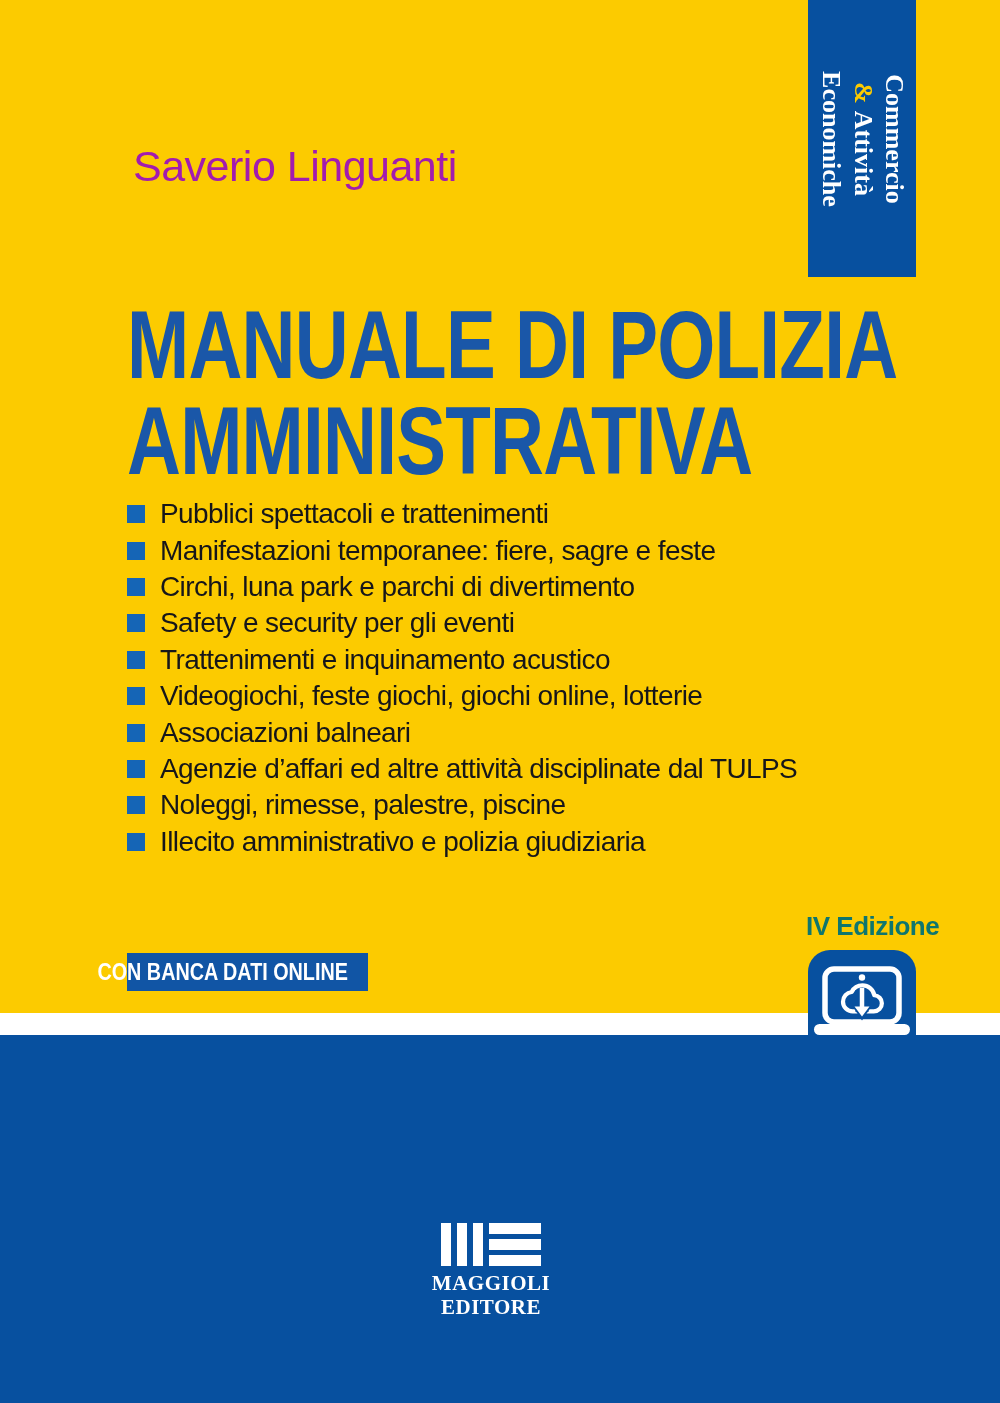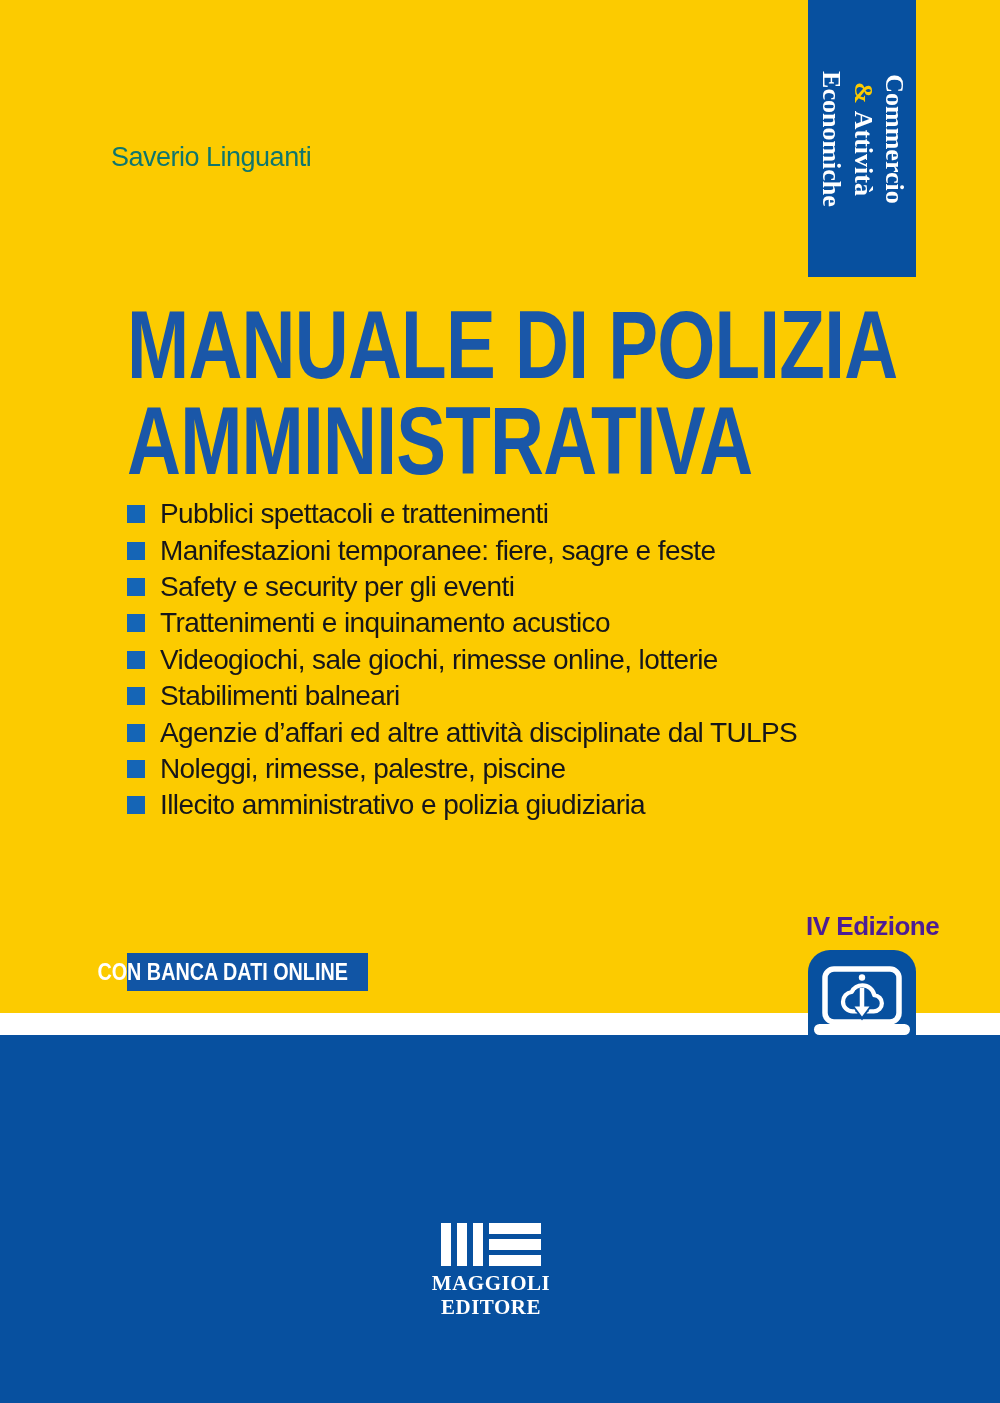--- a/index.html
+++ b/index.html
@@ -38,22 +38,22 @@
     color: #ffffff;
     font-family: "Liberation Serif", serif;
     font-weight: bold;
     font-size: 26px;
     line-height: 1.2;
   }
   .series-amp { color: #FCCB00; padding-right: 7px; }
 
   
   .author {
-    position: absolute; left: 111px; top: 142px;
-    font-size: 27px; color: #0f766e; letter-spacing: -0.5px;
+    position: absolute; left: 133px; top: 142px;
+    font-size: 43px; color: #a21caf; letter-spacing: -0.5px;
   }
 
   
   .title {
     position: absolute; left: 127px; top: 297px;
     color: #1A57A8; font-weight: bold;
     font-size: 97px; line-height: 96px;
     letter-spacing: -1px; white-space: nowrap;
     transform: scaleX(0.77); transform-origin: 0 0;
   }
@@ -74,21 +74,21 @@
   }
   .topic-label {
     font-size: 28px; color: #16161A; letter-spacing: -0.6px;
     white-space: nowrap;
   }
 
   
   .edition {
     position: absolute; left: 806px; top: 911px; width: 112px;
     text-align: center; font-weight: bold; font-size: 26px;
-    color: #4c1d95; letter-spacing: -0.5px; white-space: nowrap;
+    color: #0f766e; letter-spacing: -0.5px; white-space: nowrap;
   }
 
   
   .banner {
     position: absolute; left: 127px; top: 953px;
     width: 241px; height: 38px; background: #1155A5;
     display: flex; align-items: center; justify-content: flex-end;
   }
   .banner-label {
     color: #ffffff; font-weight: bold; font-size: 23px;
@@ -152,40 +152,44 @@
       <li class="topic-item">
         <span class="topic-bullet"></span>
         <span class="topic-label">Pubblici spettacoli e trattenimenti</span>
       </li>
 
       <li class="topic-item">
         <span class="topic-bullet"></span>
         <span class="topic-label">Manifestazioni temporanee: fiere, sagre e feste</span>
       </li>
 
+      <li class="topic-item">
+        <span class="topic-bullet"></span>
+        <span class="topic-label">Circhi, luna park e parchi di divertimento</span>
+      </li>
 
       <li class="topic-item">
         <span class="topic-bullet"></span>
         <span class="topic-label">Safety e security per gli eventi</span>
       </li>
 
       <li class="topic-item">
         <span class="topic-bullet"></span>
         <span class="topic-label">Trattenimenti e inquinamento acustico</span>
       </li>
 
       <li class="topic-item">
         <span class="topic-bullet"></span>
-        <span class="topic-label">Videogiochi, sale giochi, rimesse online, lotterie</span>
-      </li>
-
-
-      <li class="topic-item">
-        <span class="topic-bullet"></span>
-        <span class="topic-label">Stabilimenti balneari</span>
+        <span class="topic-label">Videogiochi, feste giochi, giochi online, lotterie</span>
+      </li>
+
+
+      <li class="topic-item">
+        <span class="topic-bullet"></span>
+        <span class="topic-label">Associazioni balneari</span>
       </li>
 
       <li class="topic-item">
         <span class="topic-bullet"></span>
         <span class="topic-label">Agenzie d’affari ed altre attività disciplinate dal TULPS</span>
       </li>
 
       <li class="topic-item">
         <span class="topic-bullet"></span>
         <span class="topic-label">Noleggi, rimesse, palestre, piscine</span>

